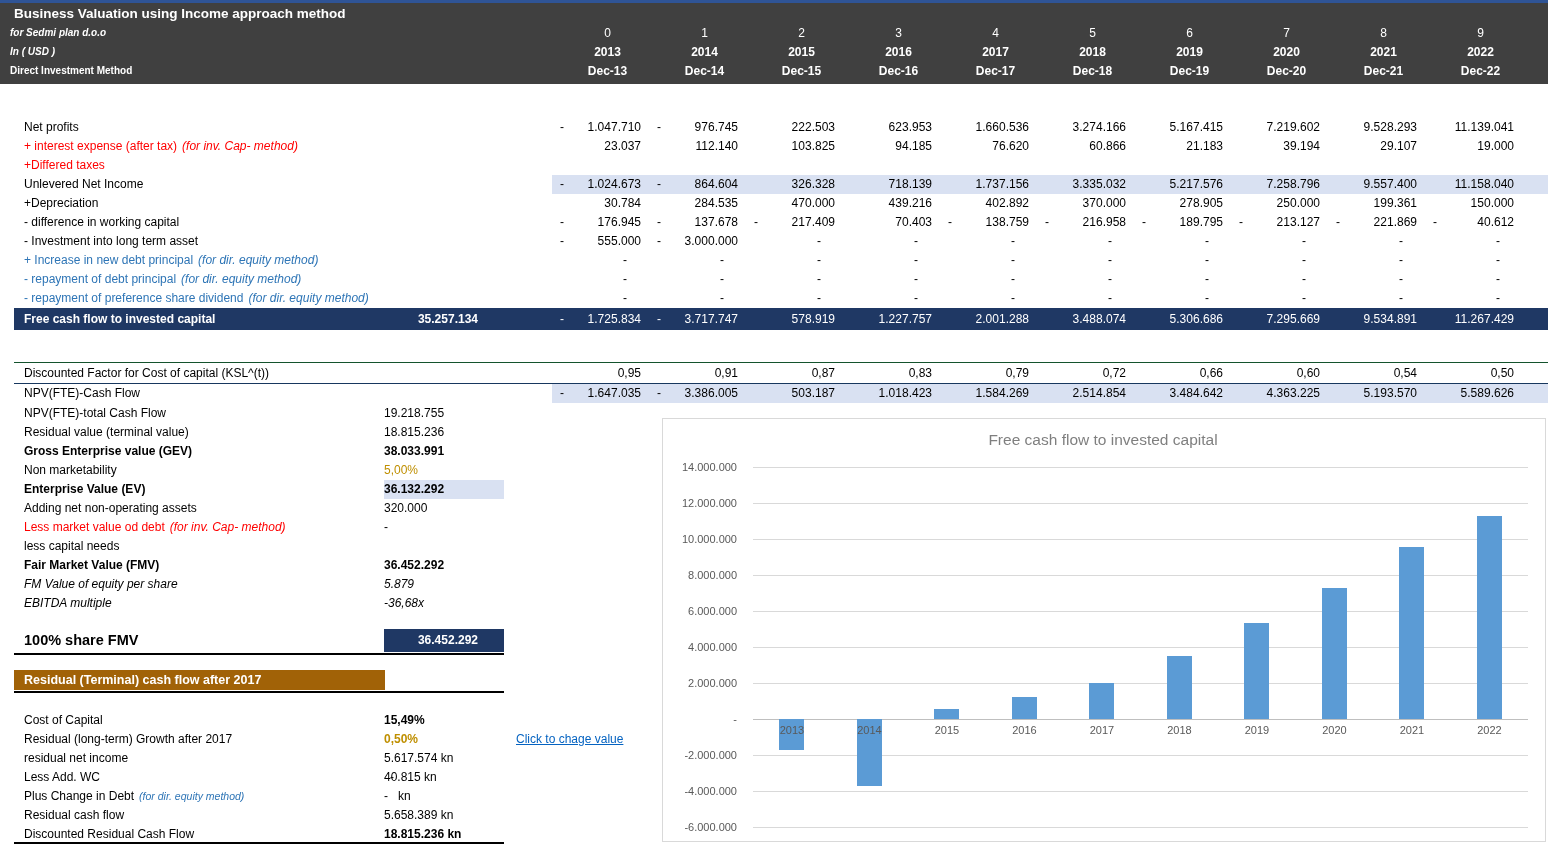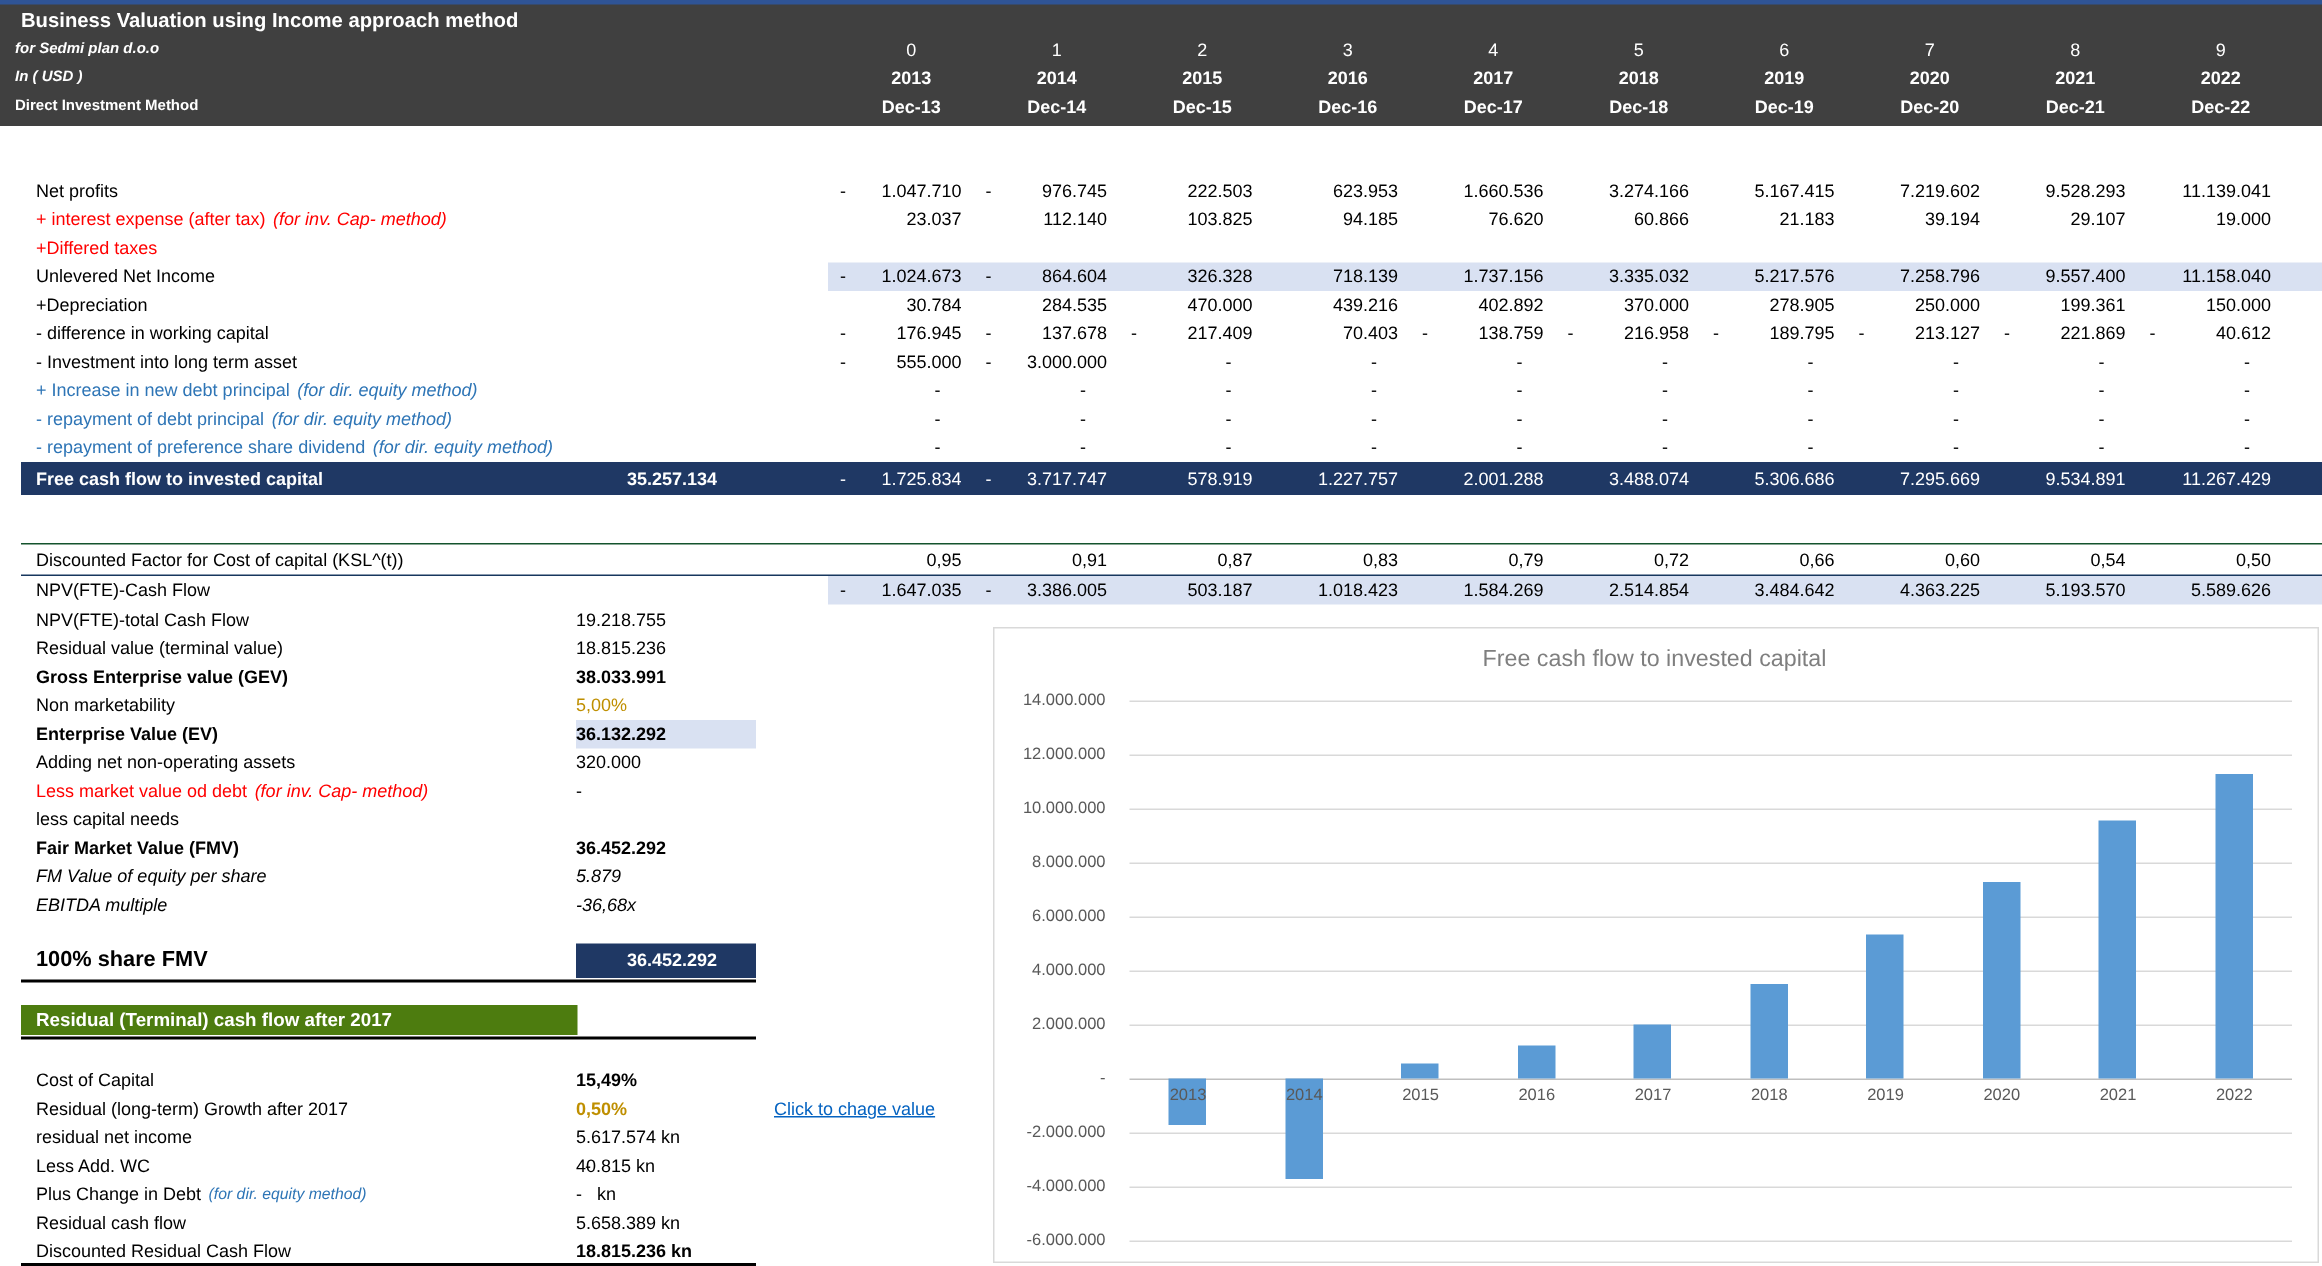--- a/index.html
+++ b/index.html
@@ -64,21 +64,21 @@
   .sval .minus { position:absolute; left:6px; }
   .slink { position:absolute; left:502px; top:0; color:#0563C1; text-decoration:underline; cursor:pointer; }
   
   .share { position:absolute; left:14px; top:629px; width:490px; height:26px;
            border-bottom:2.5px solid #000; display:flex; align-items:flex-start; }
   .share-label { flex:1; padding-left:10px; font-size:14.5px; font-weight:bold; line-height:23px; }
   .share-val { width:120px; height:23px; background:#1F3864; color:#fff; font-weight:bold;
                text-align:right; padding-right:26px; line-height:23px; }
   
   .res-head { position:absolute; left:14px; top:670px; width:490px; height:23px; border-bottom:2px solid #000; }
-  .res-band { width:371px; height:20px; background:#4d7c0f; color:#fff; font-weight:bold;
+  .res-band { width:371px; height:20px; background:#a16207; color:#fff; font-weight:bold;
               line-height:20px; padding-left:10px; font-size:12.5px; }
   
   .chart { position:absolute; left:662px; top:418px; width:884px; height:424px;
            background:#fff; border:1px solid #D9D9D9; }
   .chart-title { position:absolute; left:90px; top:12px; width:700px; text-align:center;
                  font-size:15.5px; color:#7F7F7F; }
   .gl { position:absolute; left:90px; width:775px; height:1px; background:#D9D9D9; }
   .gl.zero { background:#BFBFBF; }
   .ytick { position:absolute; left:0; width:74px; text-align:right; font-size:11px; color:#595959;
            height:14px; line-height:14px; }

